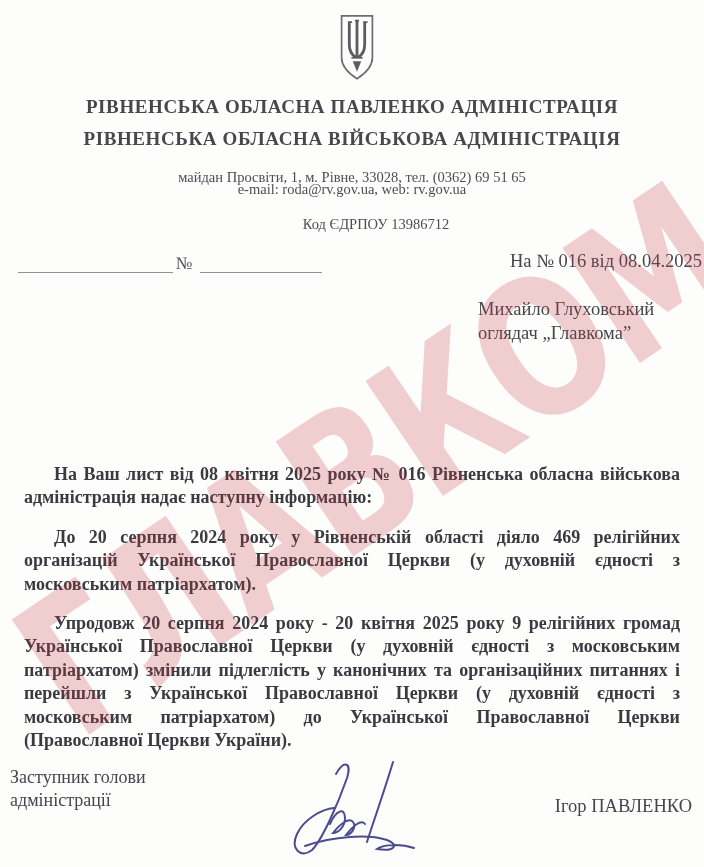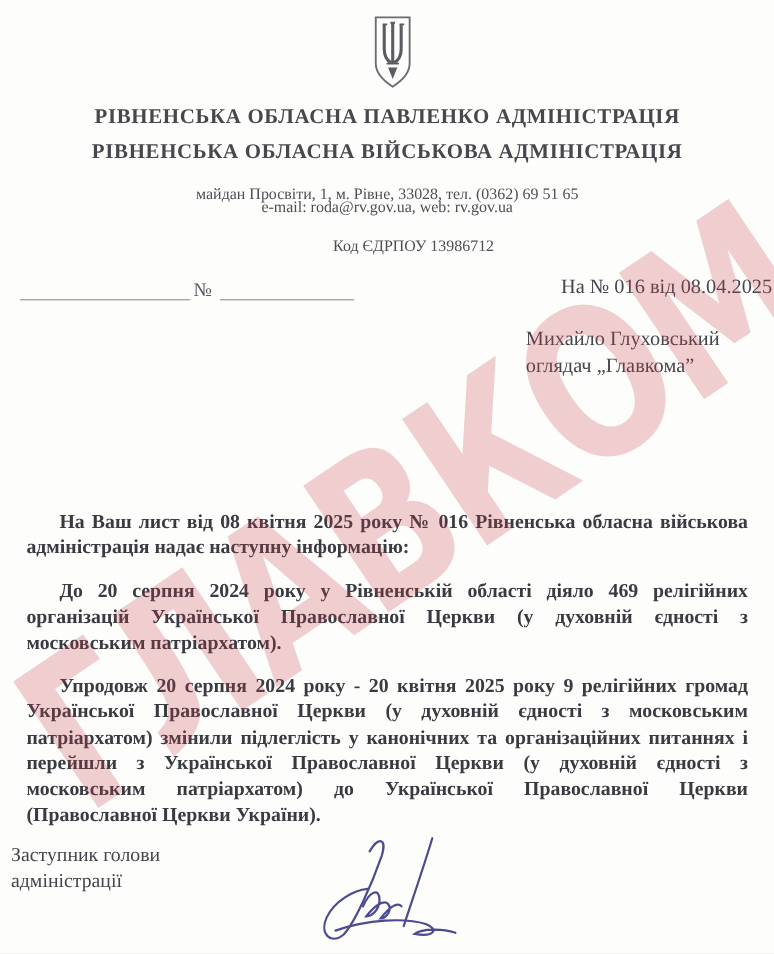--- a/index.html
+++ b/index.html
@@ -112,14 +112,15 @@
 
   <svg class="abs autograph" viewBox="0 0 180 112" xmlns="http://www.w3.org/2000/svg">
     <g fill="none" stroke="#4b4b8f" stroke-width="2" stroke-linecap="round">
       <path d="M64,22 C72,8 80,10 75,26 C66,52 50,88 40,98 C29,107 18,97 25,82 C32,67 50,57 62,56"></path>
       <path d="M58,72 C64,58 73,55 73,66 C73,75 66,81 61,81 C68,72 77,65 81,70 C85,75 79,83 74,83 C81,74 89,67 93,72"></path>
       <path d="M121,10 C112,40 100,74 95,90"></path>
       <path d="M33,94 C62,84 96,82 115,88 C128,93 122,100 105,97 C112,92 130,92 142,96"></path>
     </g>
   </svg>
 
+  <div class="abs sig-name">Ігор ПАВЛЕНКО</div>
 
 </div>
 
 </body></html>

